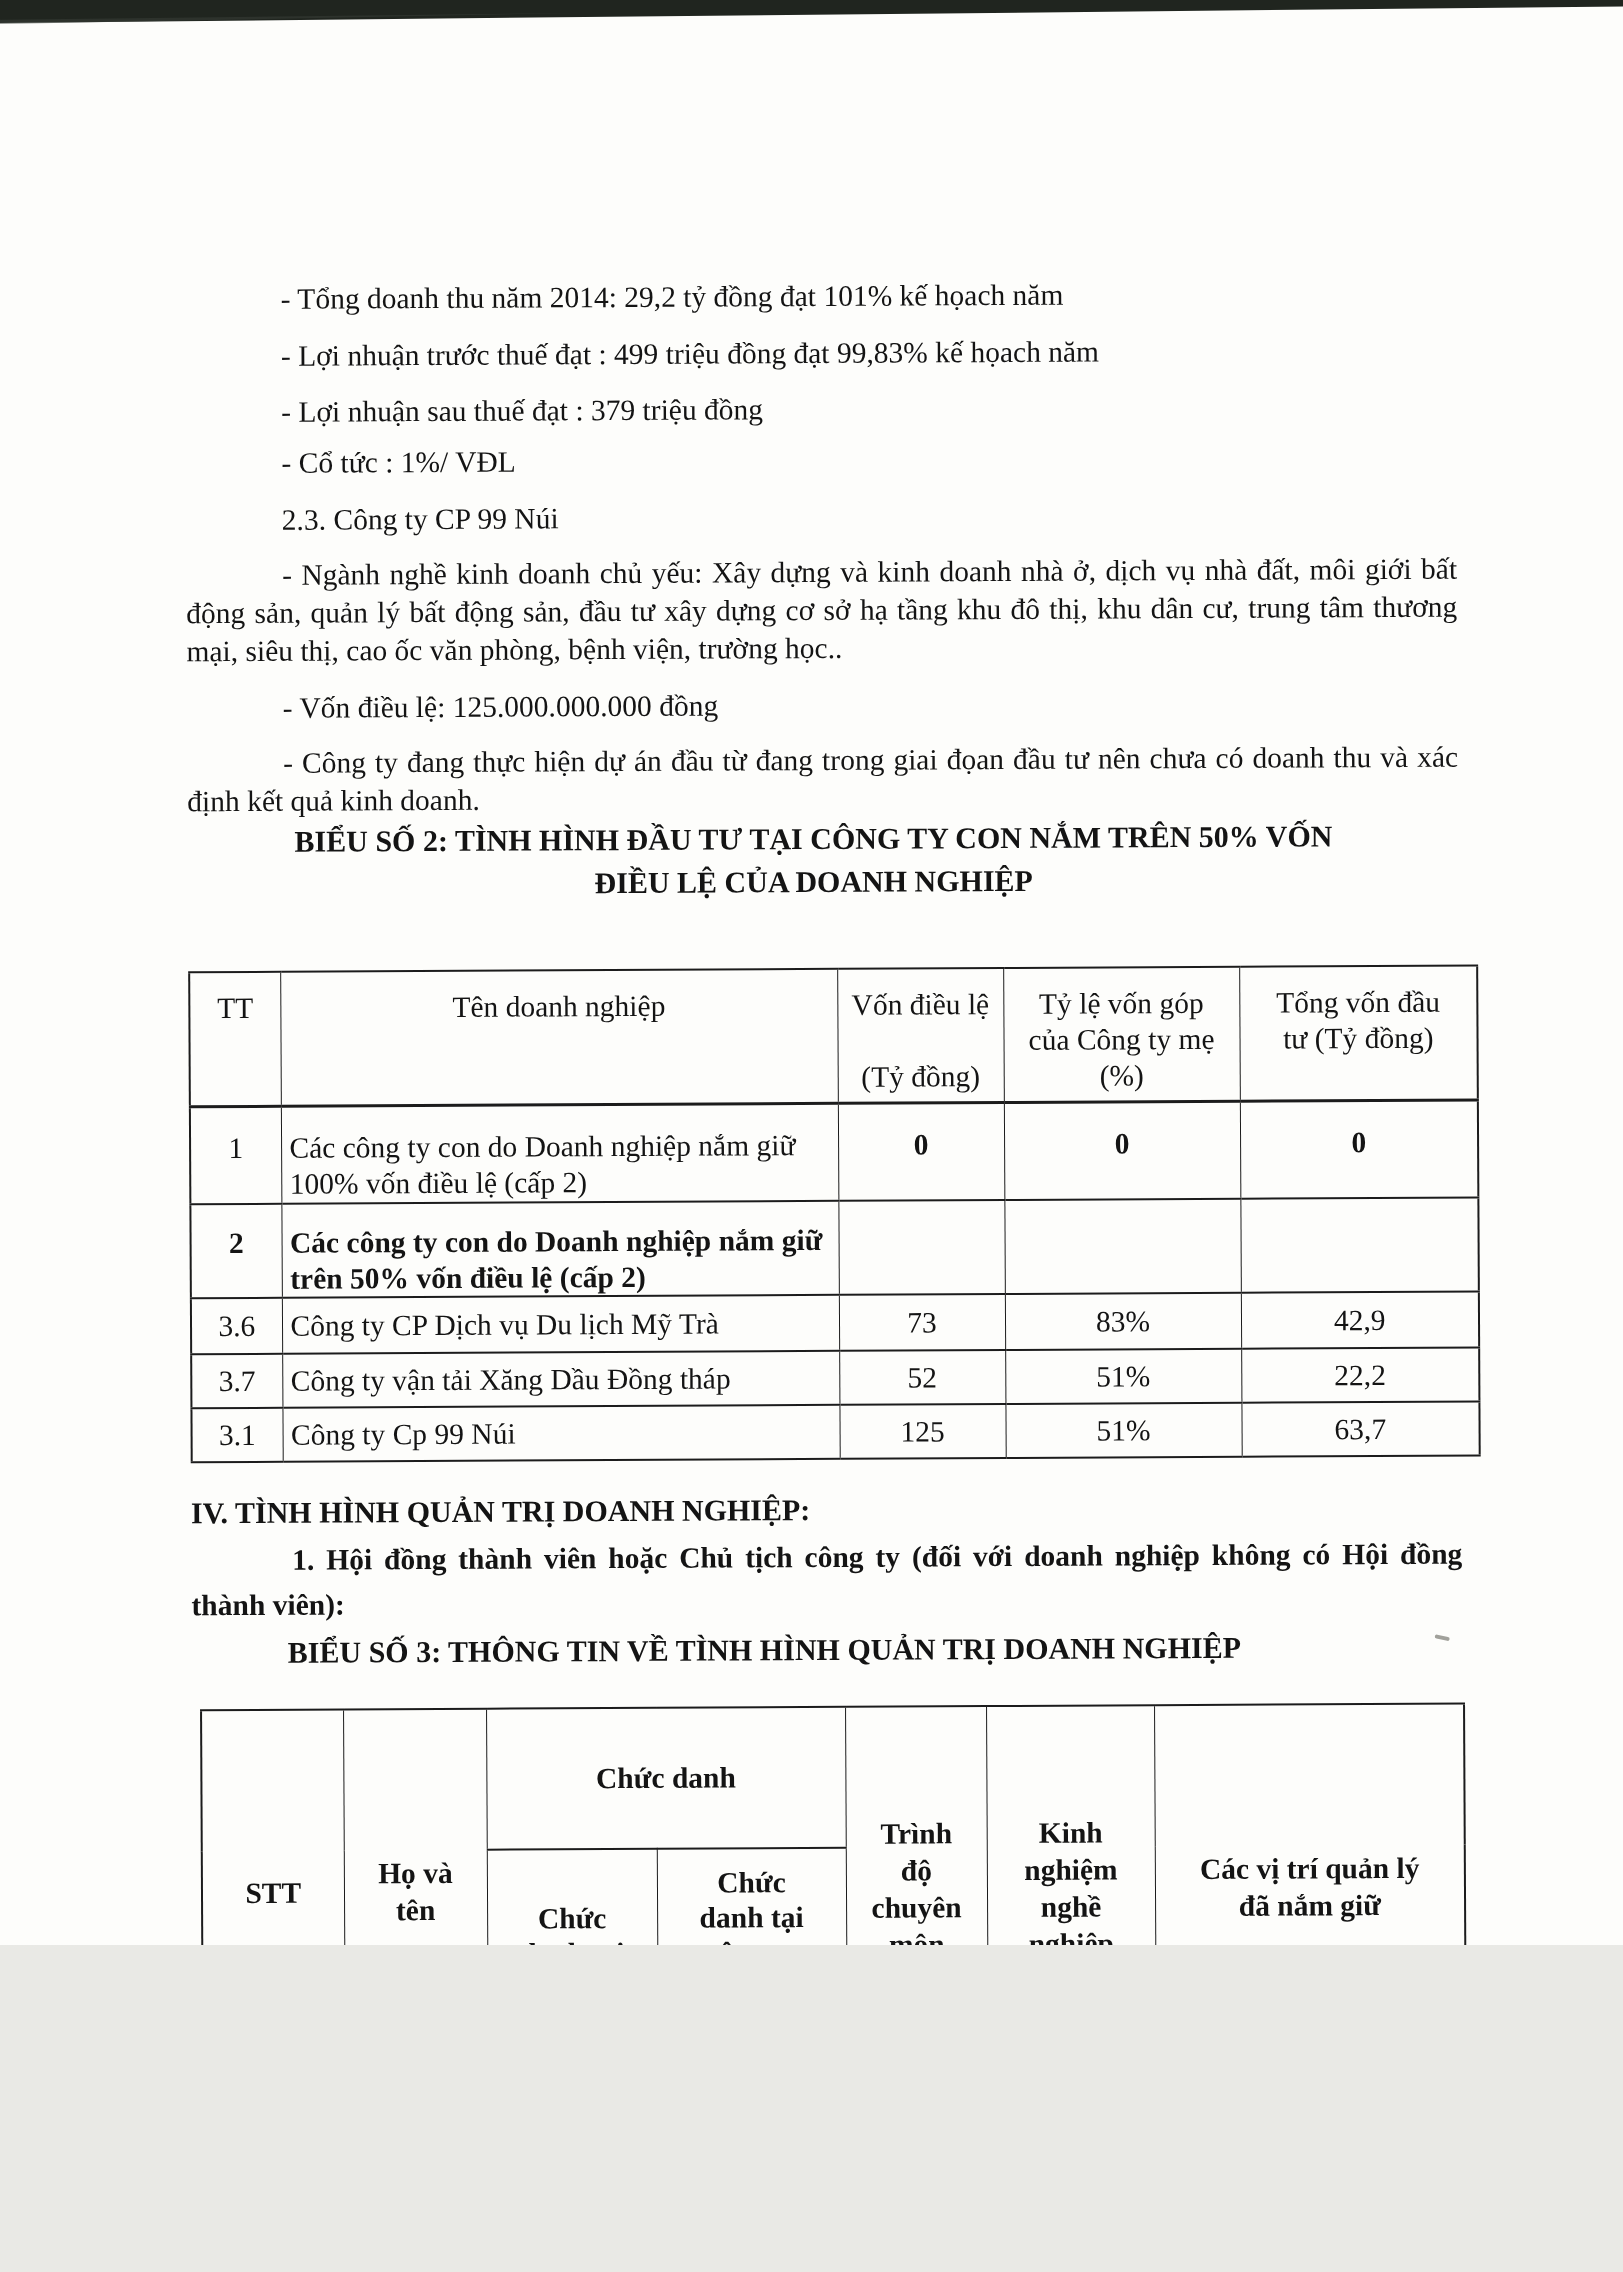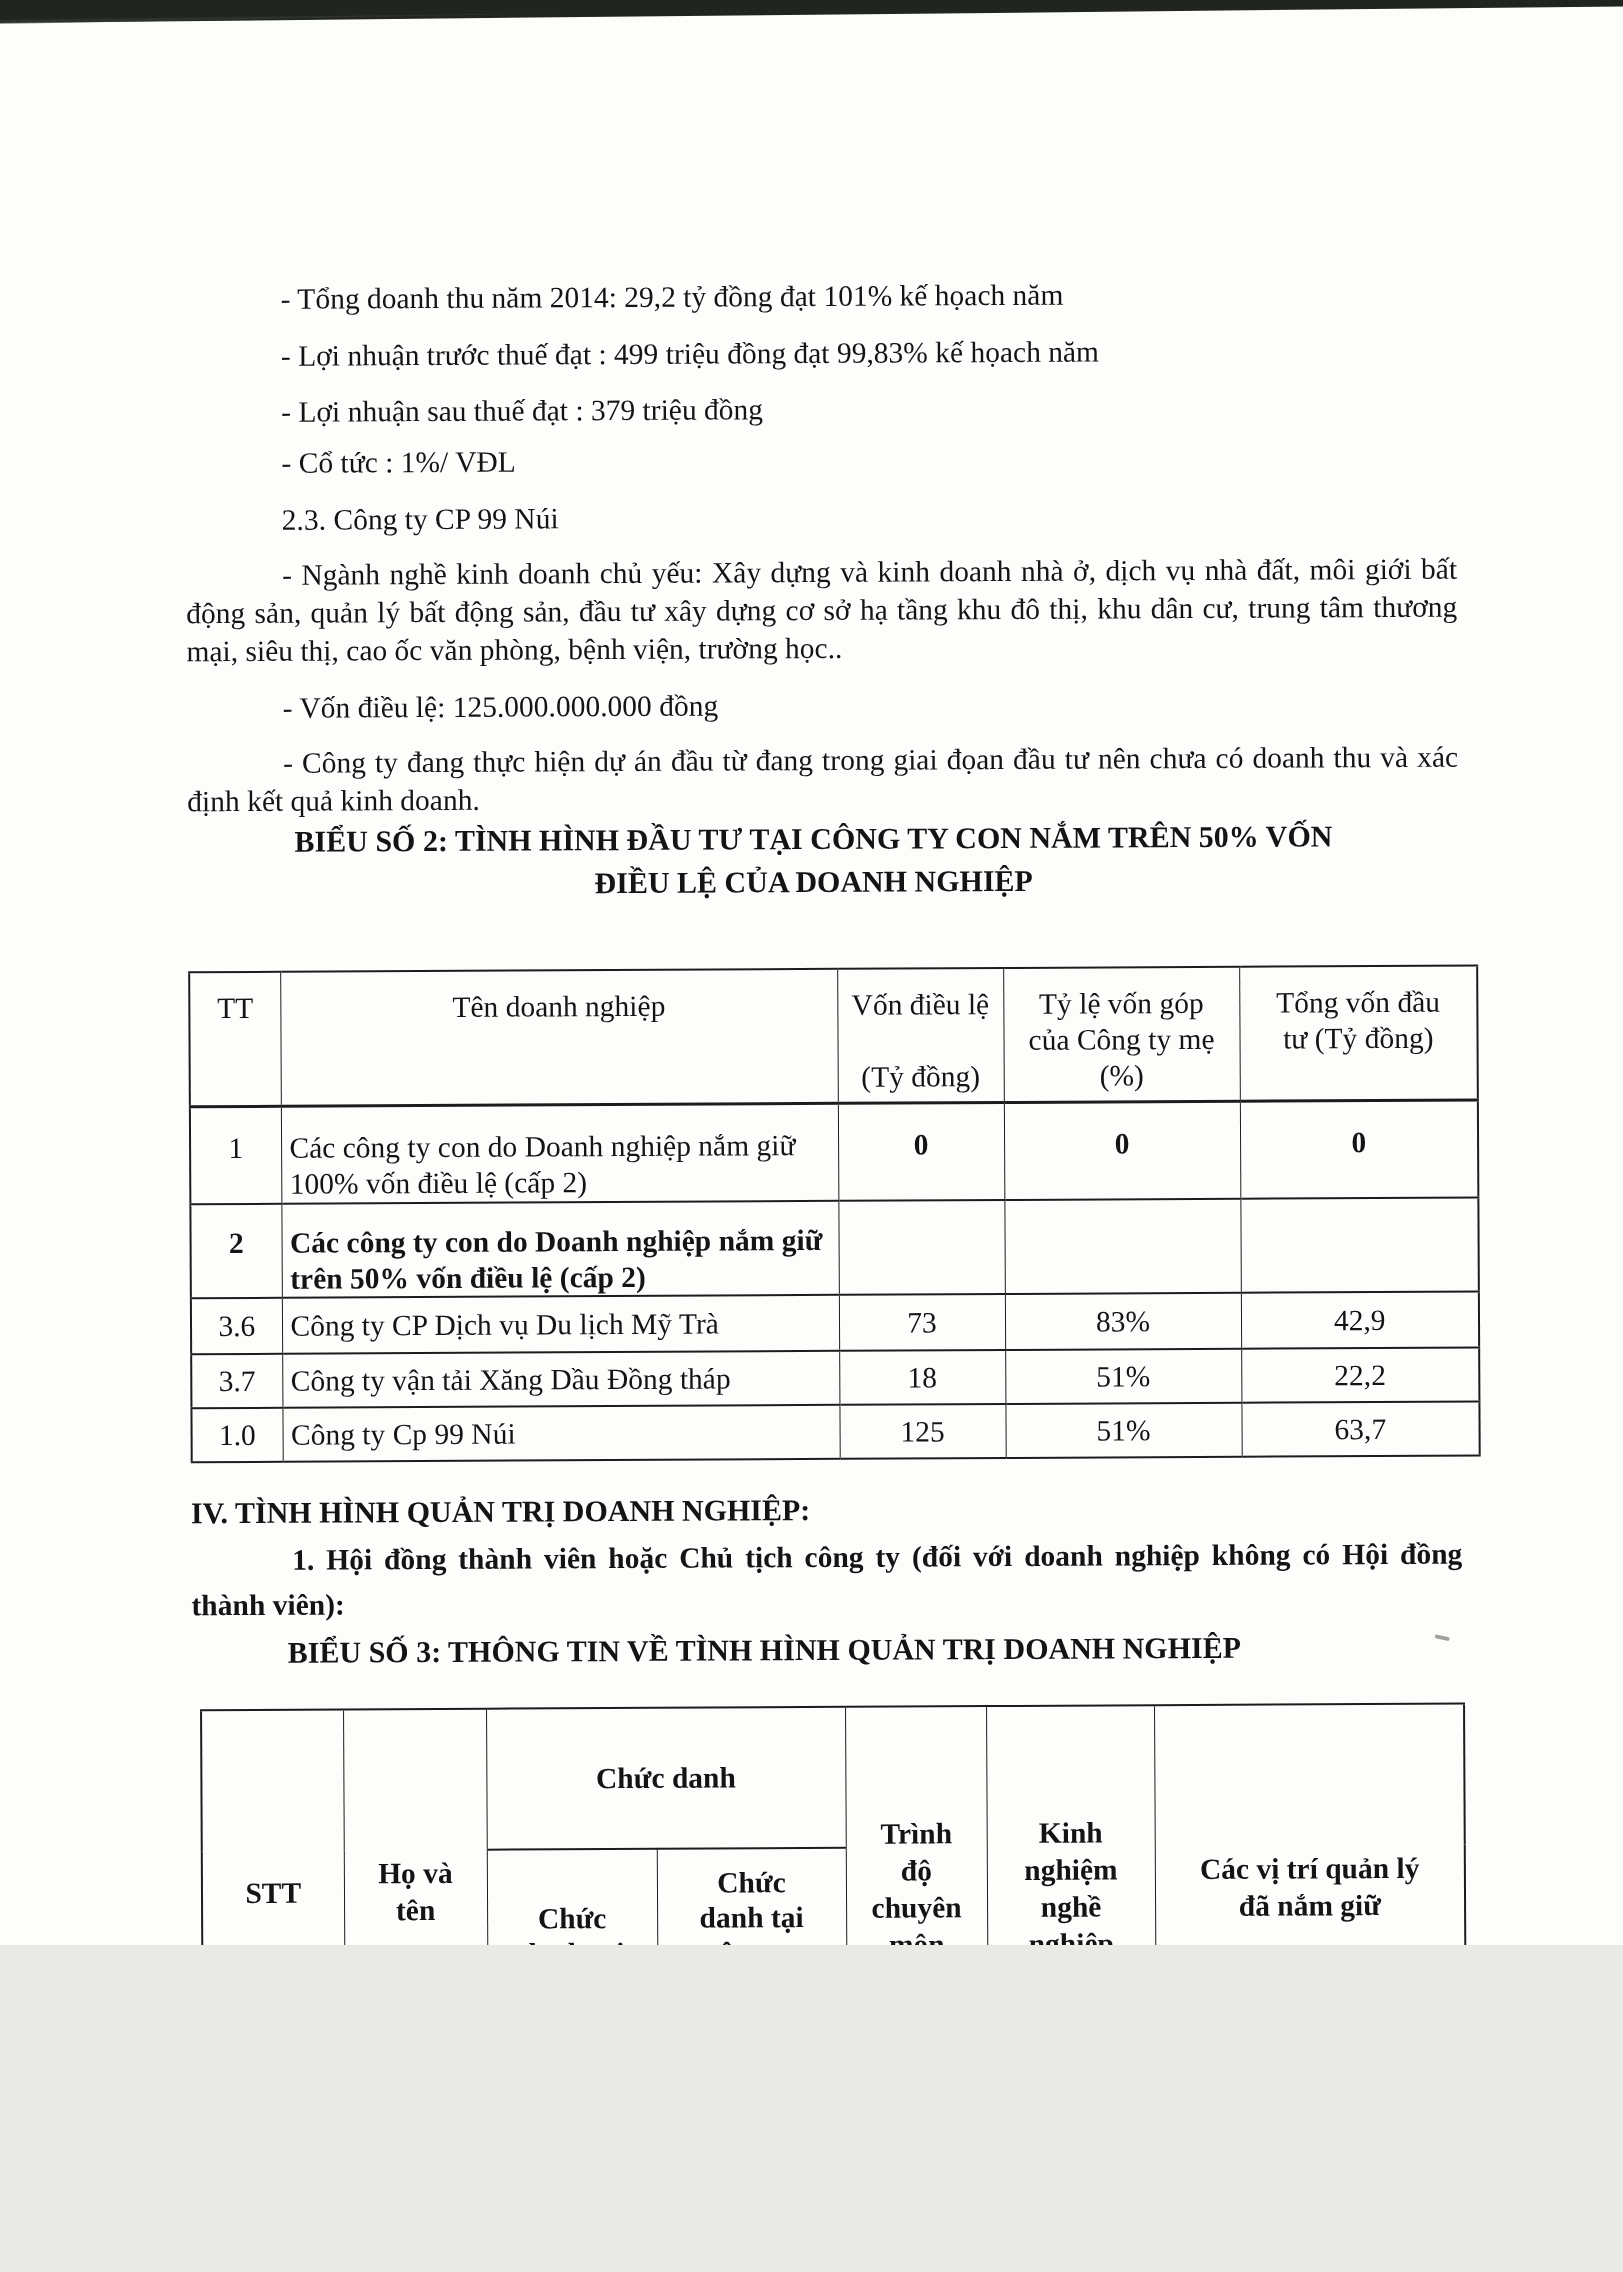--- a/index.html
+++ b/index.html
@@ -124,26 +124,26 @@
         <tr class="rs1">
           <td class="ctt">3.6</td>
           <td class="cname">Công ty CP Dịch vụ Du lịch Mỹ Trà</td>
           <td class="cnum">73</td>
           <td class="cnum">83%</td>
           <td class="cnum">42,9</td>
         </tr>
         <tr class="rs2">
           <td class="ctt">3.7</td>
           <td class="cname">Công ty vận tải Xăng Dầu Đồng tháp</td>
-          <td class="cnum">18</td>
+          <td class="cnum">52</td>
           <td class="cnum">51%</td>
           <td class="cnum">22,2</td>
         </tr>
         <tr class="rs3">
-          <td class="ctt">1.0</td>
+          <td class="ctt">3.1</td>
           <td class="cname">Công ty Cp 99 Núi</td>
           <td class="cnum">125</td>
           <td class="cnum">51%</td>
           <td class="cnum">63,7</td>
         </tr>
       </tbody>
     </table>
 
     <div class="blk bold nowrap" style="left:189px;top:1491px;font-size:30px">IV. TÌNH HÌNH QUẢN TRỊ DOANH NGHIỆP:</div>
 

